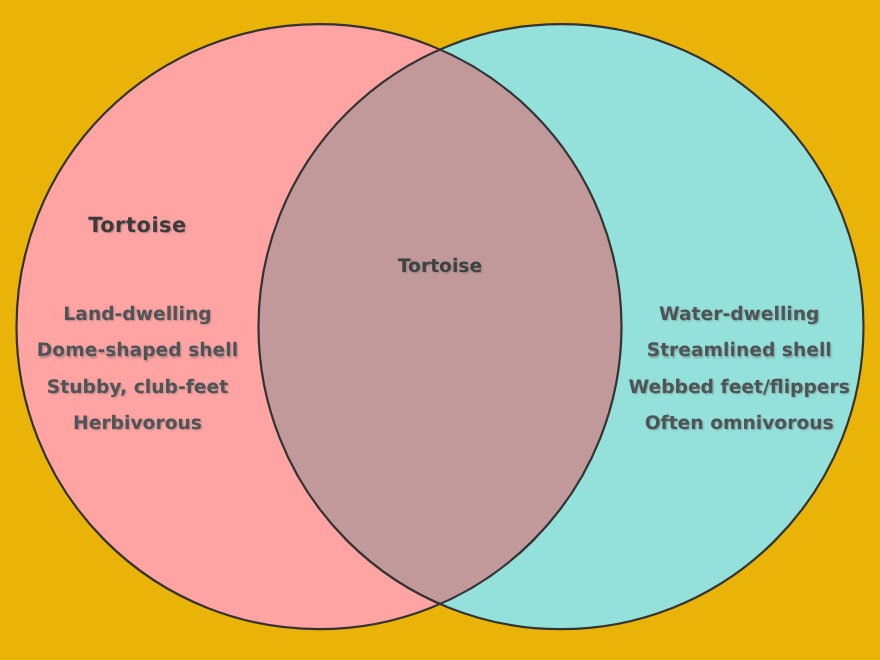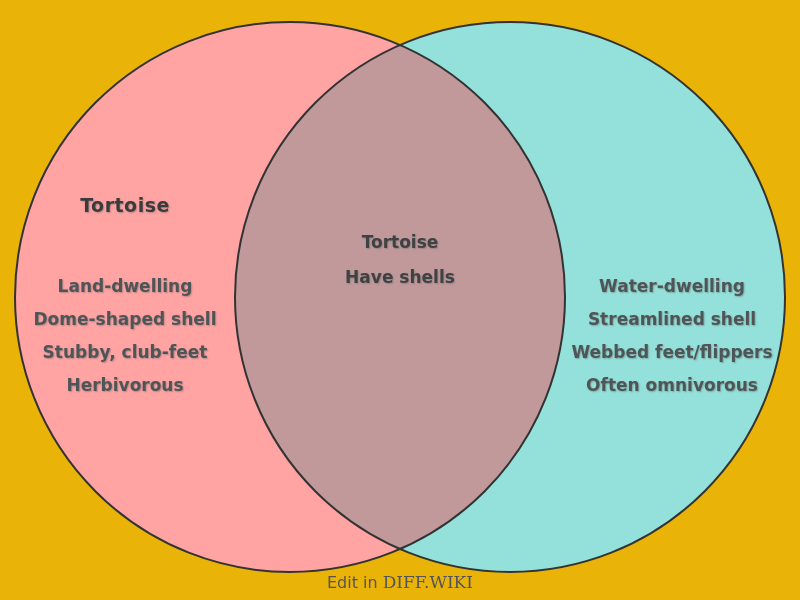--- a/index.html
+++ b/index.html
@@ -90,28 +90,23 @@
 
   <div class="label items items-left">
     <div>Land-dwelling</div>
     <div>Dome-shaped shell</div>
     <div>Stubby, club-feet</div>
     <div>Herbivorous</div>
   </div>
 
   <div class="label items items-center">
     <div>Tortoise</div>
-    <div>Have shells</div>
   </div>
 
   <div class="label items items-right">
     <div>Water-dwelling</div>
     <div>Streamlined shell</div>
     <div>Webbed feet/flippers</div>
     <div>Often omnivorous</div>
   </div>
 
-  <div class="caption">
-    <span class="prefix">Edit in</span>
-    <span class="brand">DIFF.WIKI</span>
-  </div>
 
 </div>
 
 </body></html>

